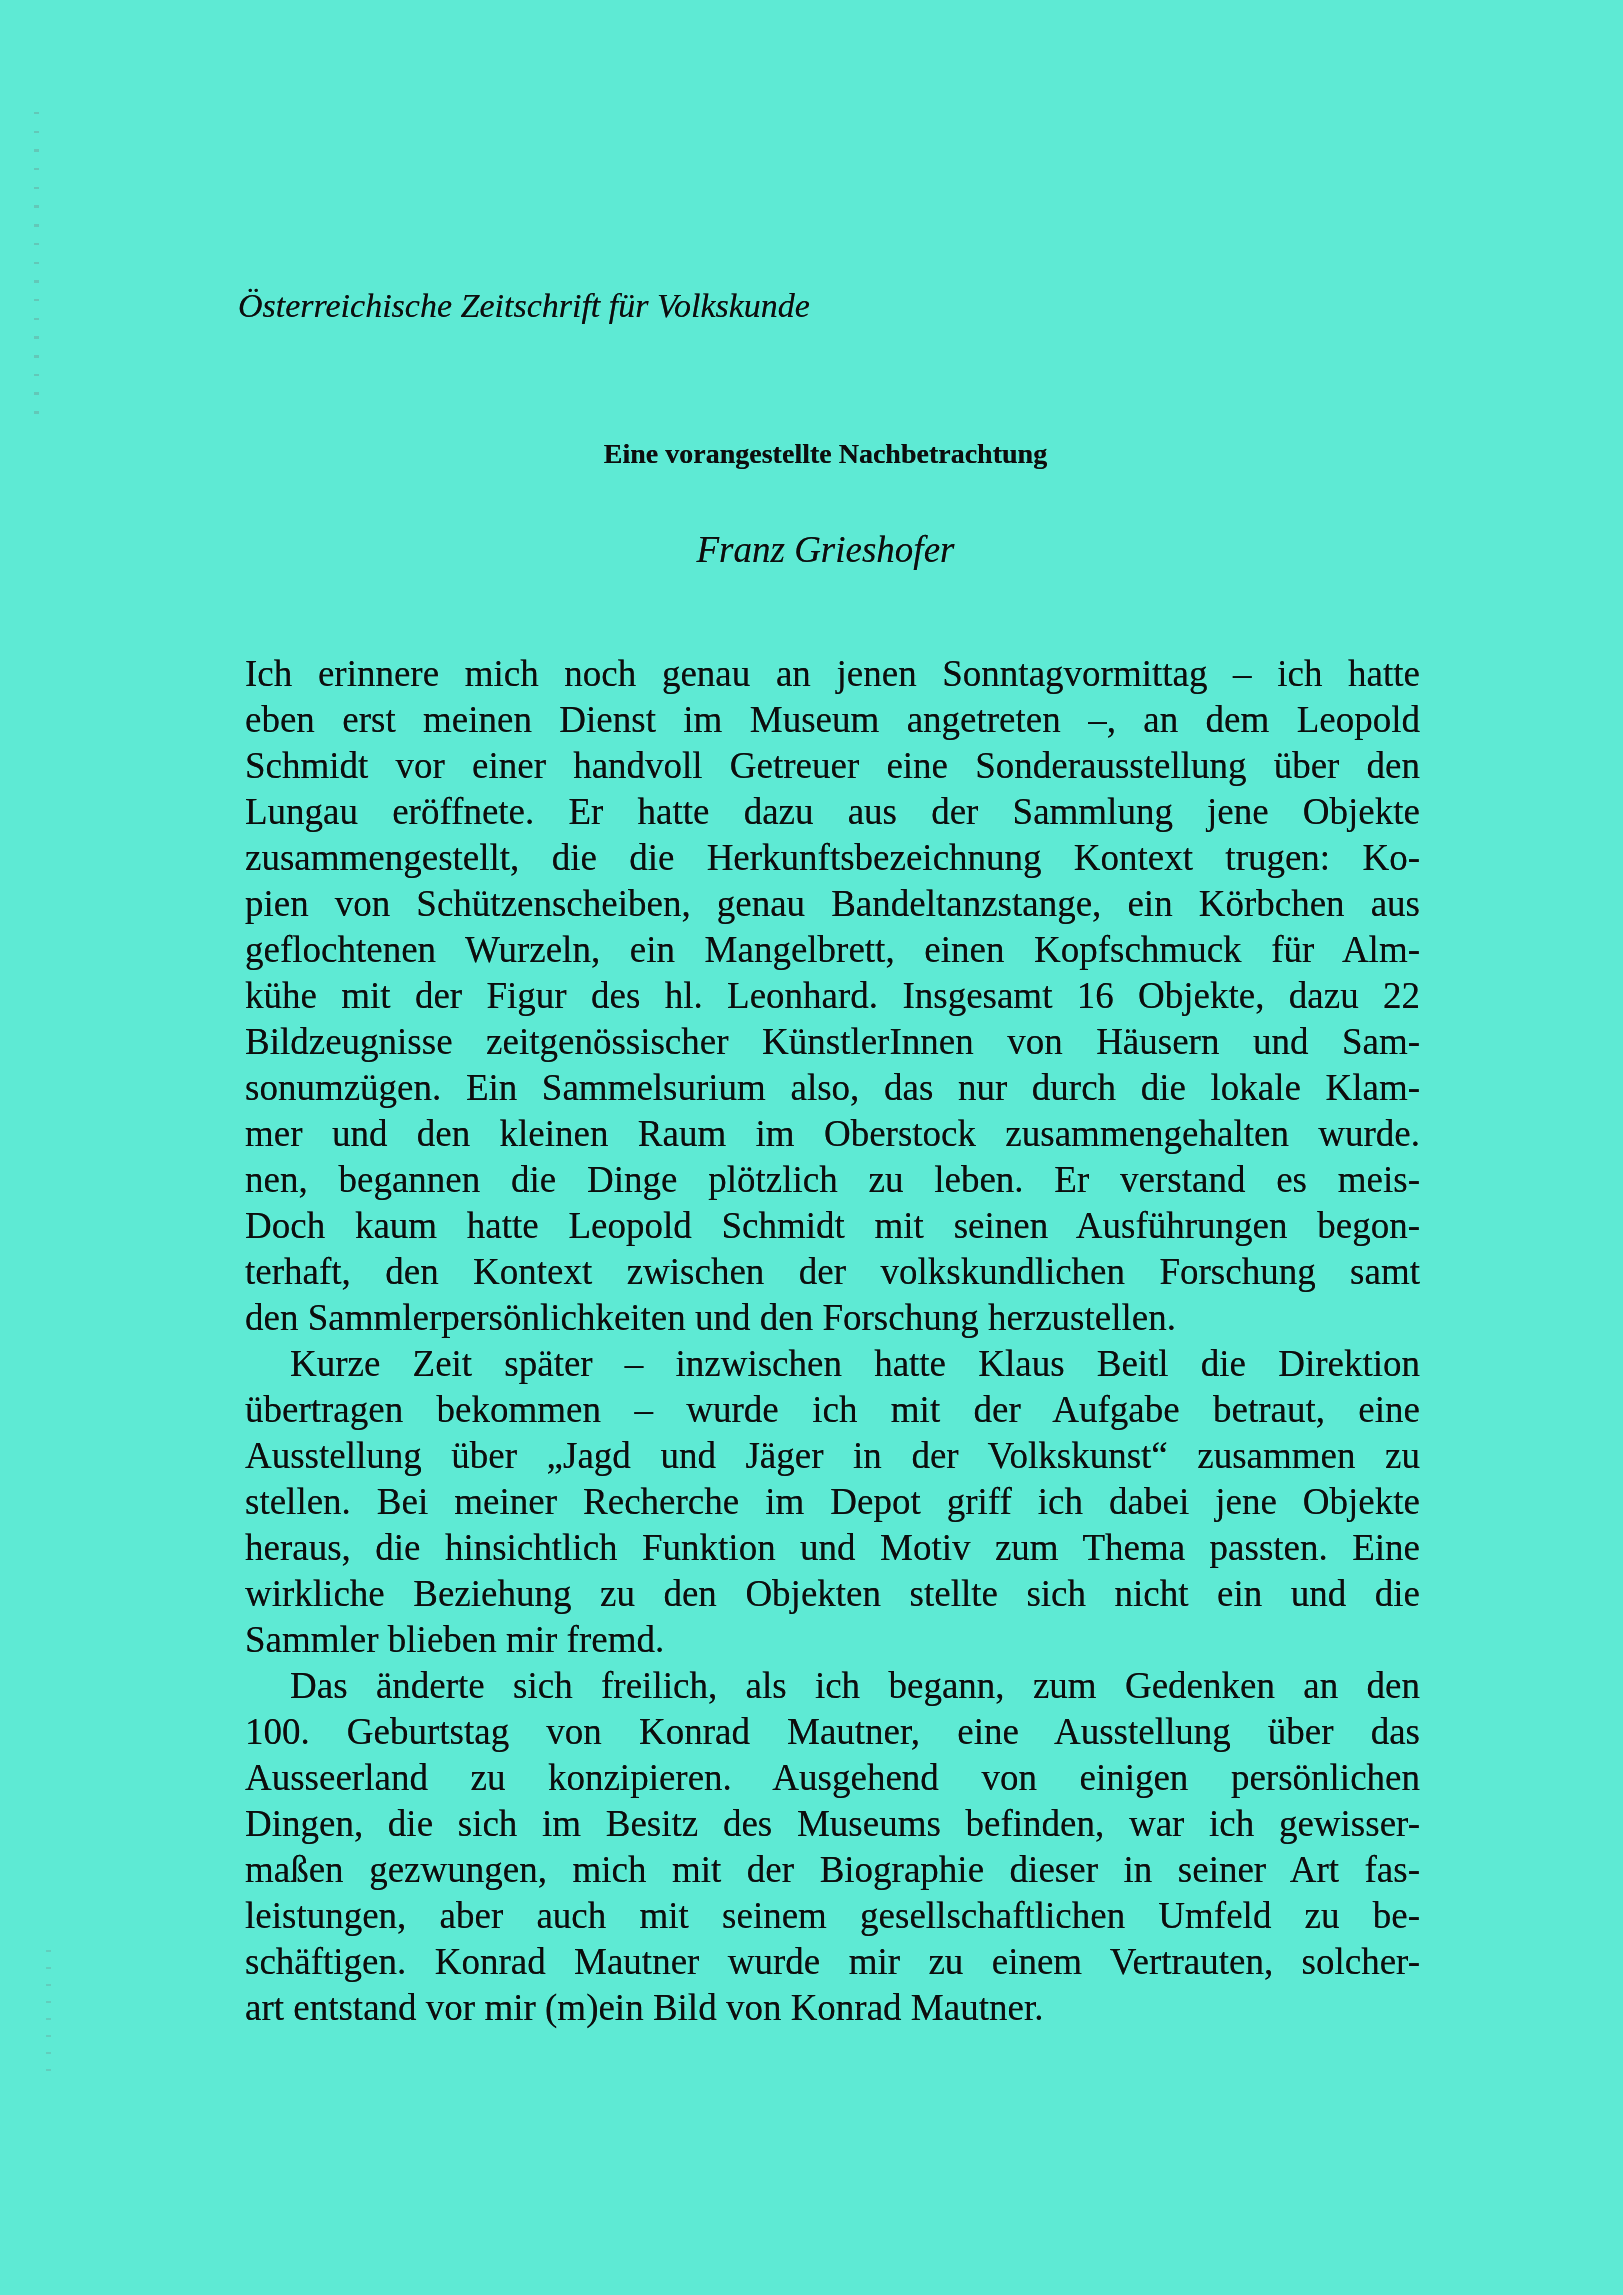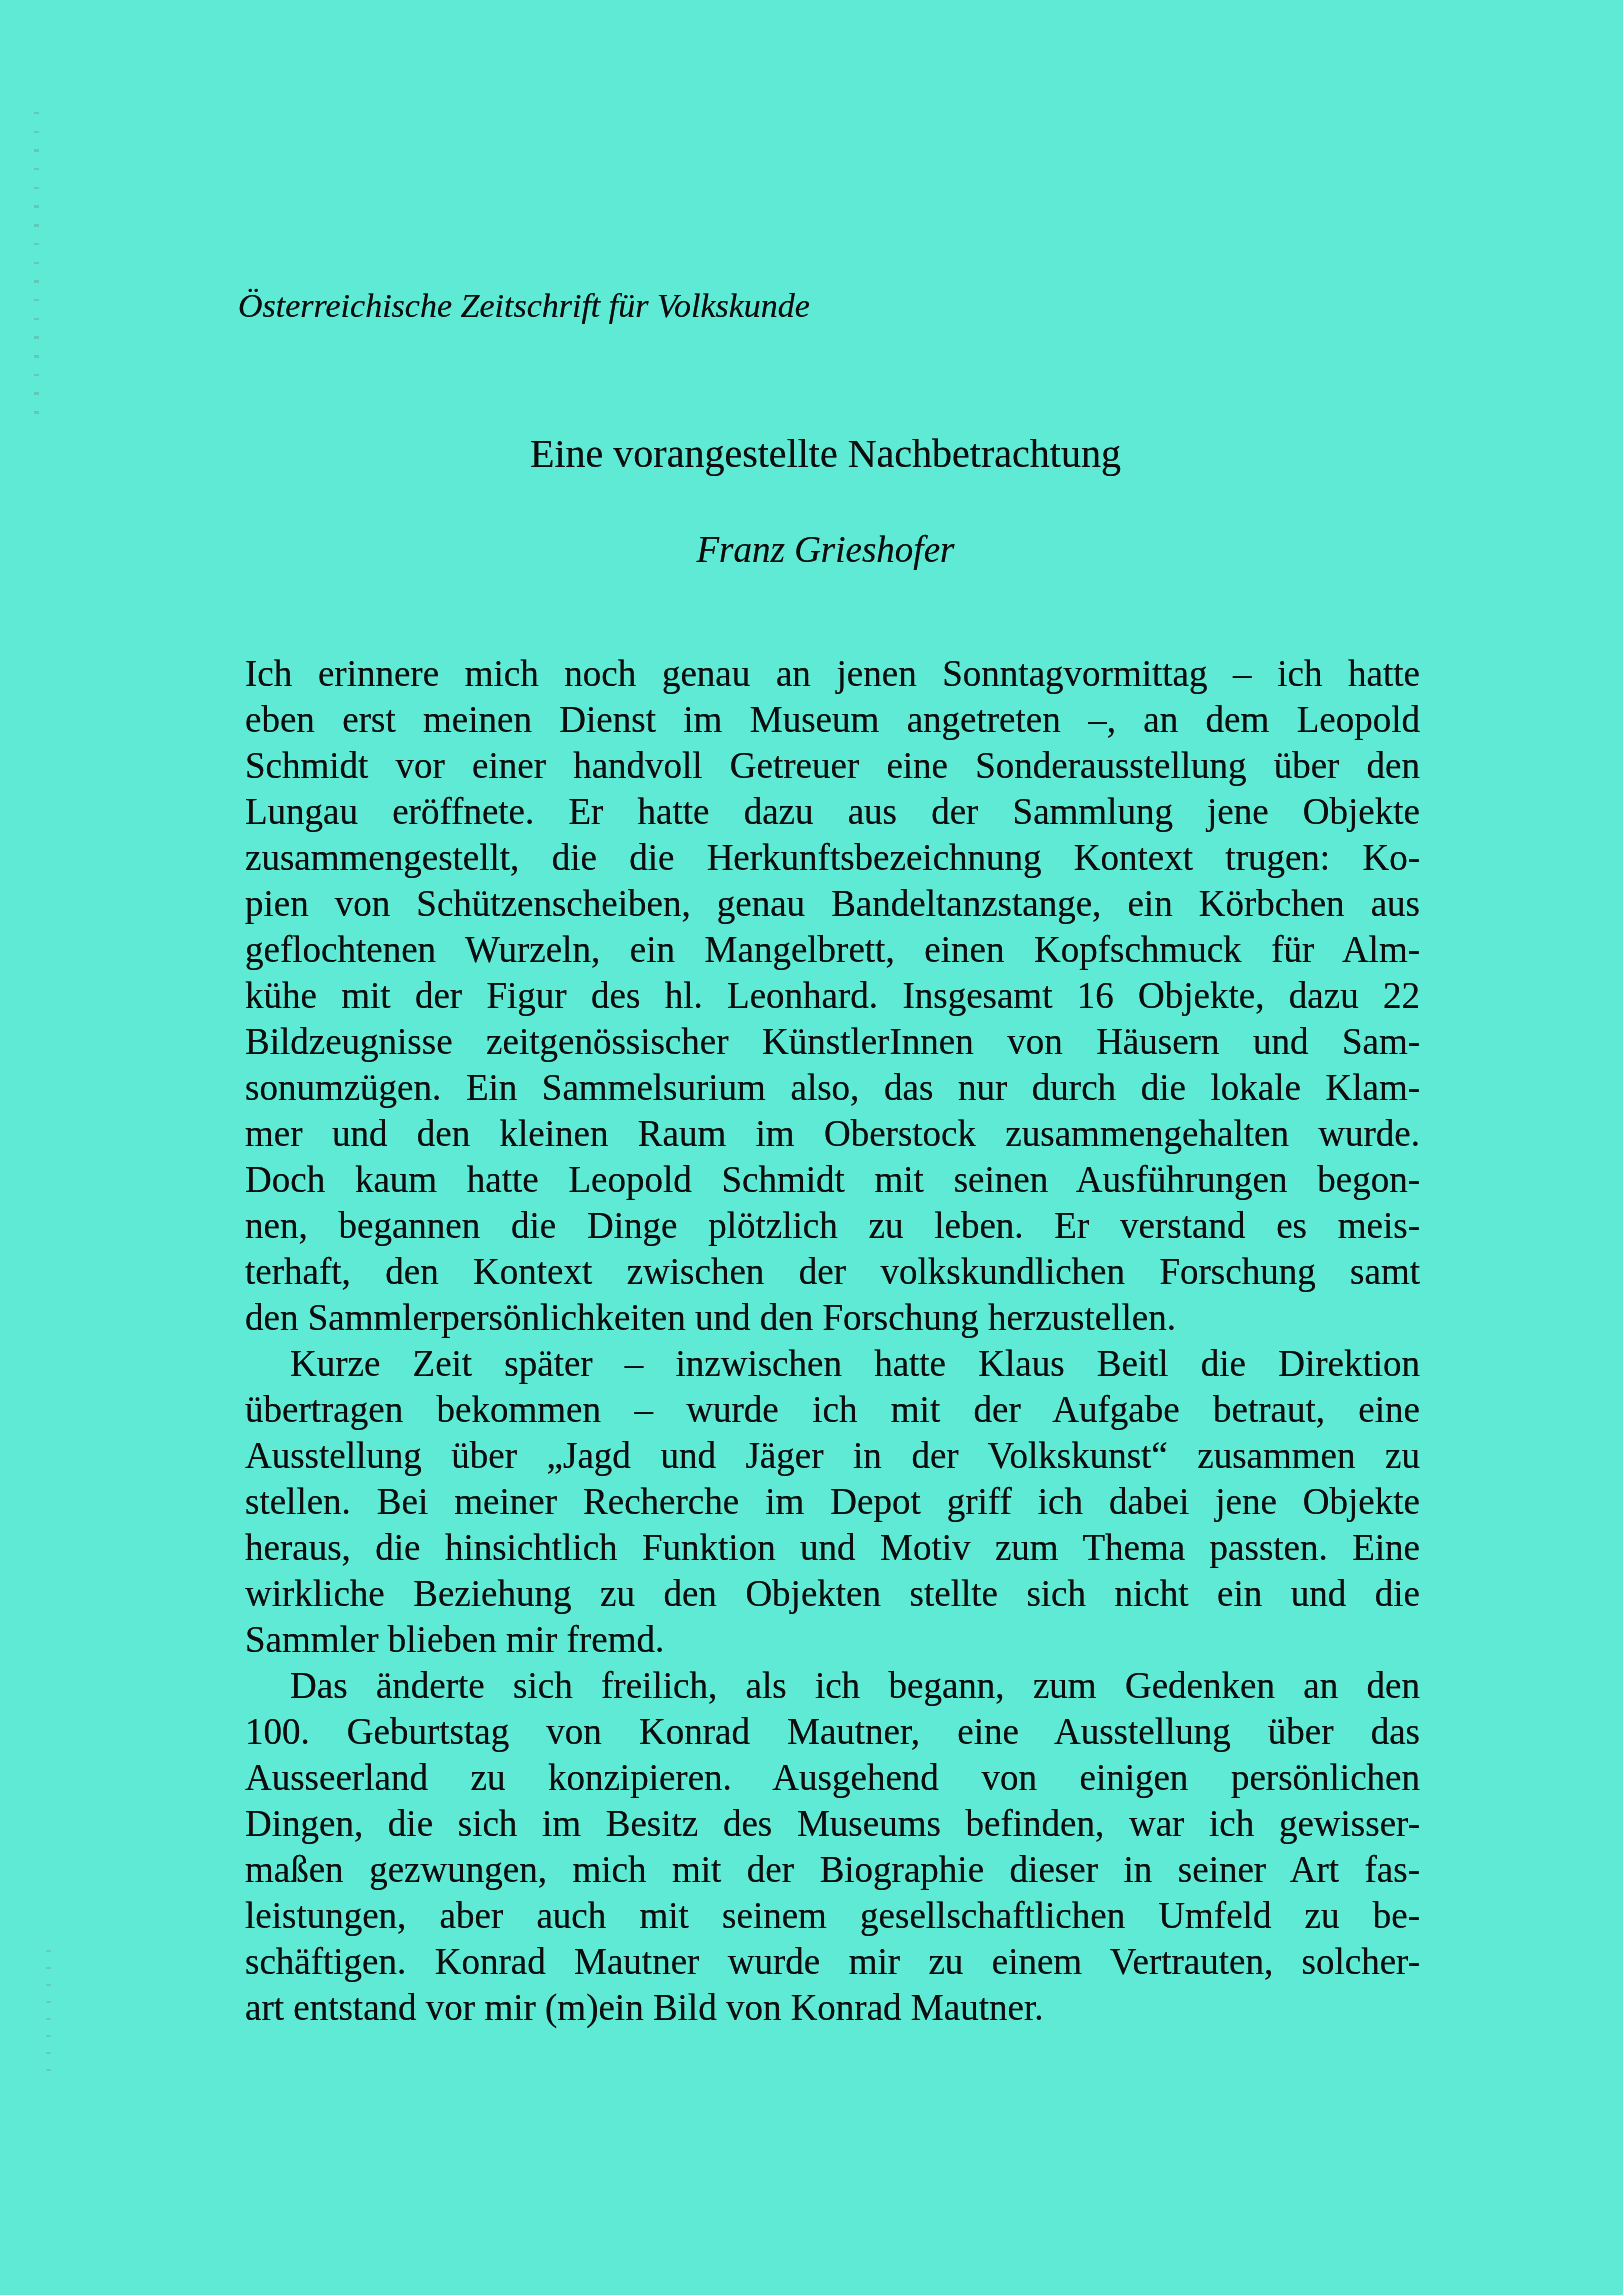--- a/index.html
+++ b/index.html
@@ -31,22 +31,22 @@
     line-height: 39px;
     white-space: nowrap;
   }
   
   .title {
     position: absolute;
     left: 238px;
     width: 1175px;
     top: 429px;
     text-align: center;
-    font-weight: normal;
-    font-size: 40px;
+    font-weight: bold;
+    font-size: 28px;
     line-height: 49px;
     white-space: nowrap;
   }
   
   .author {
     position: absolute;
     left: 238px;
     width: 1175px;
     top: 529px;
     text-align: center;
@@ -110,22 +110,22 @@
       <div class="line">eben erst meinen Dienst im Museum angetreten –, an dem Leopold</div>
       <div class="line">Schmidt vor einer handvoll Getreuer eine Sonderausstellung über den</div>
       <div class="line">Lungau eröffnete. Er hatte dazu aus der Sammlung jene Objekte</div>
       <div class="line">zusammengestellt, die die Herkunftsbezeichnung Kontext trugen: Ko-</div>
       <div class="line">pien von Schützenscheiben, genau Bandeltanzstange, ein Körbchen aus</div>
       <div class="line">geflochtenen Wurzeln, ein Mangelbrett, einen Kopfschmuck für Alm-</div>
       <div class="line">kühe mit der Figur des hl. Leonhard. Insgesamt 16 Objekte, dazu 22</div>
       <div class="line">Bildzeugnisse zeitgenössischer KünstlerInnen von Häusern und Sam-</div>
       <div class="line">sonumzügen. Ein Sammelsurium also, das nur durch die lokale Klam-</div>
       <div class="line">mer und den kleinen Raum im Oberstock zusammengehalten wurde.</div>
+      <div class="line">nen, begannen die Dinge plötzlich zu leben. Er verstand es meis-</div>
       <div class="line">Doch kaum hatte Leopold Schmidt mit seinen Ausführungen begon-</div>
-      <div class="line">nen, begannen die Dinge plötzlich zu leben. Er verstand es meis-</div>
       <div class="line">terhaft, den Kontext zwischen der volkskundlichen Forschung samt</div>
       <div class="line para-end">den Sammlerpersönlichkeiten und den Forschung herzustellen.</div>
       <div class="line indent">Kurze Zeit später – inzwischen hatte Klaus Beitl die Direktion</div>
       <div class="line">übertragen bekommen – wurde ich mit der Aufgabe betraut, eine</div>
       <div class="line">Ausstellung über „Jagd und Jäger in der Volkskunst“ zusammen zu</div>
       <div class="line">stellen. Bei meiner Recherche im Depot griff ich dabei jene Objekte</div>
       <div class="line">heraus, die hinsichtlich Funktion und Motiv zum Thema passten. Eine</div>
       <div class="line">wirkliche Beziehung zu den Objekten stellte sich nicht ein und die</div>
       <div class="line para-end">Sammler blieben mir fremd.</div>
       <div class="line indent">Das änderte sich freilich, als ich begann, zum Gedenken an den</div>

